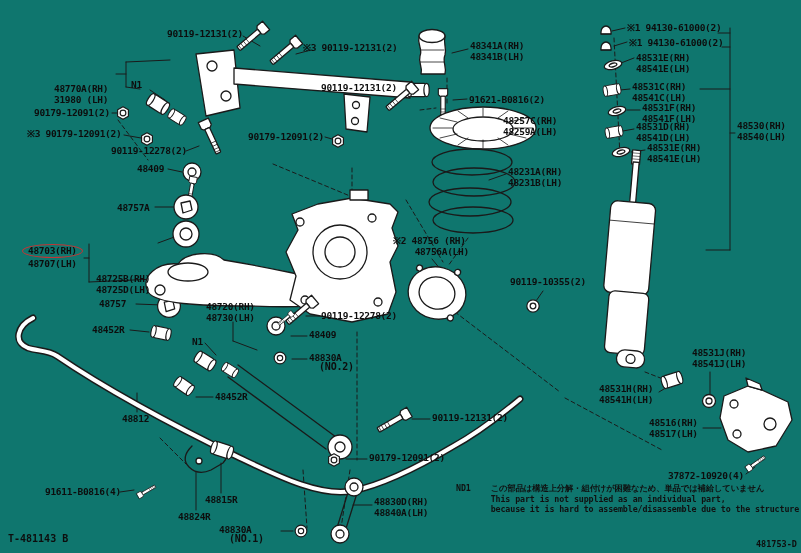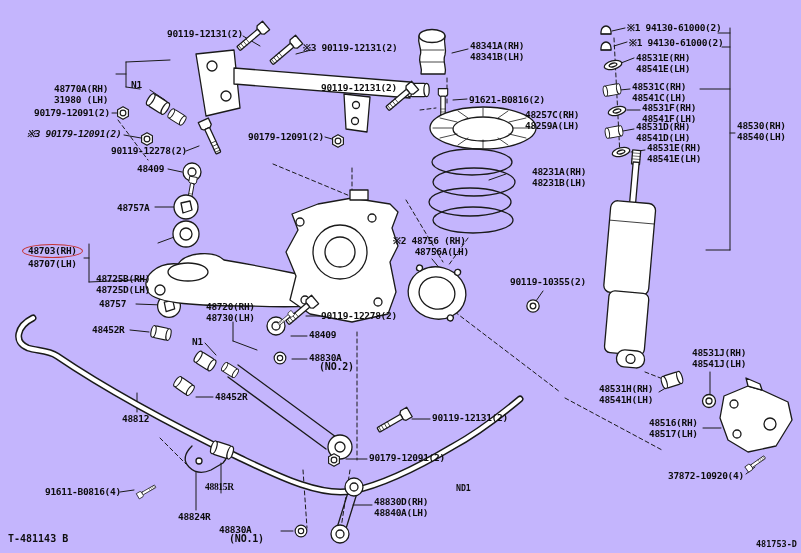--- a/index.html
+++ b/index.html
@@ -1,16 +1,16 @@
 <!DOCTYPE html>
 <html><head>
 <meta charset="utf-8">
 <style>
   html,body{margin:0;padding:0;background:#ffffff;}
-  #stage{position:relative;width:801px;height:553px;background:#c4b5fd;overflow:hidden;
+  #stage{position:relative;width:801px;height:553px;background:#0f766e;overflow:hidden;
          font-family:"DejaVu Sans Mono","Liberation Mono",monospace;}
   #art{position:absolute;left:0;top:0;}
   #labels{position:absolute;left:0;top:0;width:801px;height:553px;}
   .lbl{position:absolute;font-weight:bold;font-size:9.5px;line-height:11px;
        letter-spacing:-0.3px;color:#0d0d0d;white-space:pre;}
   .lbl .small{font-size:10px;line-height:8px;padding-left:10px;letter-spacing:-0.2px;}
   .lbl .hl{display:inline-block;border:1.6px solid #c63434;border-radius:50%;
            padding:0 5px 1px 5px;margin:-2px 0 0 -6px;}
   .fnotes{position:absolute;left:19px;top:390px;font-weight:bold;font-size:9.5px;
           line-height:14px;letter-spacing:-0.3px;color:#0d0d0d;white-space:pre;}
@@ -226,29 +226,29 @@
       <use href="#bolt" transform="translate(749,468) rotate(-35) scale(0.6)"></use>
     </g>
   </svg>
 
   <div id="labels">
       <div class="lbl" style="left: 167px; top: 28px;"><div>90119-12131(2)</div></div>
       <div class="lbl" style="left: 54px; top: 46px; margin-top: 37px;"><div>48770A(RH)</div><div>31980 (LH)</div></div>
       <div class="lbl" style="left: 131px; top: 79px;"><div>N1</div></div>
       <div class="lbl" style="left: 303px; top: 42px;"><div>※3 90119-12131(2)</div></div>
       <div class="lbl" style="left: 34px; top: 107px;"><div>90179-12091(2)</div></div>
-      <div class="lbl" style="left: 27px; top: 128px; font-style: italic;"><div>※3 90179-12091(2)</div></div>
+      <div class="lbl" style="left: 27px; top: 128px;"><div>※3 90179-12091(2)</div></div>
       <div class="lbl" style="left: 111px; top: 145px;"><div>90119-12278(2)</div></div>
       <div class="lbl" style="left: 137px; top: 163px;"><div>48409</div></div>
       <div class="lbl" style="left: 321px; top: 82px;"><div>90119-12131(2)</div></div>
       <div class="lbl" style="left: 248px; top: 131px;"><div>90179-12091(2)</div></div>
       <div class="lbl" style="left: 470px; top: 40px;"><div>48341A(RH)</div><div>48341B(LH)</div></div>
       <div class="lbl" style="left: 469px; top: 94px;"><div>91621-B0816(2)</div></div>
-      <div class="lbl" style="left: 503px; top: 109px; margin-left: 22px;"><div>48257C(RH)</div><div>48259A(LH)</div></div>
-      <div class="lbl" style="left: 508px; top: 166px; margin-left: 24px;"><div>48231A(RH)</div><div>48231B(LH)</div></div>
+      <div class="lbl" style="left: 503px; top: 115px;"><div>48257C(RH)</div><div>48259A(LH)</div></div>
+      <div class="lbl" style="left: 508px; top: 166px;"><div>48231A(RH)</div><div>48231B(LH)</div></div>
       <div class="lbl" style="left: 627px; top: 22px;"><div>※1 94130-61000(2)</div></div>
       <div class="lbl" style="left: 629px; top: 37px;"><div>※1 94130-61000(2)</div></div>
       <div class="lbl" style="left: 636px; top: 52px;"><div>48531E(RH)</div><div>48541E(LH)</div></div>
       <div class="lbl" style="left: 632px; top: 81px;"><div>48531C(RH)</div><div>48541C(LH)</div></div>
       <div class="lbl" style="left: 642px; top: 102px;"><div>48531F(RH)</div><div>48541F(LH)</div></div>
       <div class="lbl" style="left: 636px; top: 121px;"><div>48531D(RH)</div><div>48541D(LH)</div></div>
       <div class="lbl" style="left: 647px; top: 142px;"><div>48531E(RH)</div><div>48541E(LH)</div></div>
       <div class="lbl" style="left: 737px; top: 120px;"><div>48530(RH)</div><div>48540(LH)</div></div>
       <div class="lbl" style="left: 117px; top: 202px;"><div>48757A</div></div>
       <div class="lbl" style="left: 96px; top: 229px; margin-top: 44px;"><div>48725B(RH)</div><div>48725D(LH)</div></div>
@@ -258,33 +258,33 @@
       <div class="lbl" style="left: 92px; top: 324px;"><div>48452R</div></div>
       <div class="lbl" style="left: 206px; top: 301px;"><div>48720(RH)</div><div>48730(LH)</div></div>
       <div class="lbl" style="left: 192px; top: 336px;"><div>N1</div></div>
       <div class="lbl" style="left: 321px; top: 310px;"><div>90119-12278(2)</div></div>
       <div class="lbl" style="left: 309px; top: 329px;"><div>48409</div></div>
       <div class="lbl" style="left: 309px; top: 352px;"><div>48830A</div><div class="small">(NO.2)</div></div>
       <div class="lbl" style="left: 510px; top: 276px;"><div>90119-10355(2)</div></div>
       <div class="lbl" style="left: 122px; top: 413px;"><div>48812</div></div>
       <div class="lbl" style="left: 215px; top: 391px;"><div>48452R</div></div>
       <div class="lbl" style="left: 45px; top: 486px;"><div>91611-B0816(4)</div></div>
-      <div class="lbl" style="left: 205px; top: 482px; font-family: Liberation Serif, serif;"><div>48815R</div></div>
+      <div class="lbl" style="left: 205px; top: 494px;"><div>48815R</div></div>
       <div class="lbl" style="left: 178px; top: 511px;"><div>48824R</div></div>
       <div class="lbl" style="left: 219px; top: 524px;"><div>48830A</div><div class="small">(NO.1)</div></div>
       <div class="lbl" style="left: 432px; top: 412px;"><div>90119-12131(2)</div></div>
       <div class="lbl" style="left: 369px; top: 452px;"><div>90179-12091(2)</div></div>
       <div class="lbl" style="left: 374px; top: 496px;"><div>48830D(RH)</div><div>48840A(LH)</div></div>
       <div class="lbl" style="left: 692px; top: 347px;"><div>48531J(RH)</div><div>48541J(LH)</div></div>
       <div class="lbl" style="left: 599px; top: 383px;"><div>48531H(RH)</div><div>48541H(LH)</div></div>
       <div class="lbl" style="left: 649px; top: 417px;"><div>48516(RH)</div><div>48517(LH)</div></div>
       <div class="lbl" style="left: 668px; top: 470px;"><div>37872-10920(4)</div></div>
     </div>
 
 
   <div class="nd1">
     <span>ND1</span>
-    <span><br><br></span>
+    <span><span>この部品は構造上分解・組付けが困難なため、単品では補給していません</span><br><span>This part is not supplied as an individual part,</span><br><span>because it is hard to assemble/disassemble due to the structure</span></span>
   </div>
 
   <div class="code-left">T-481143 B</div>
   <div class="code-right">481753-D</div>
 </div>
 
 </body></html>

